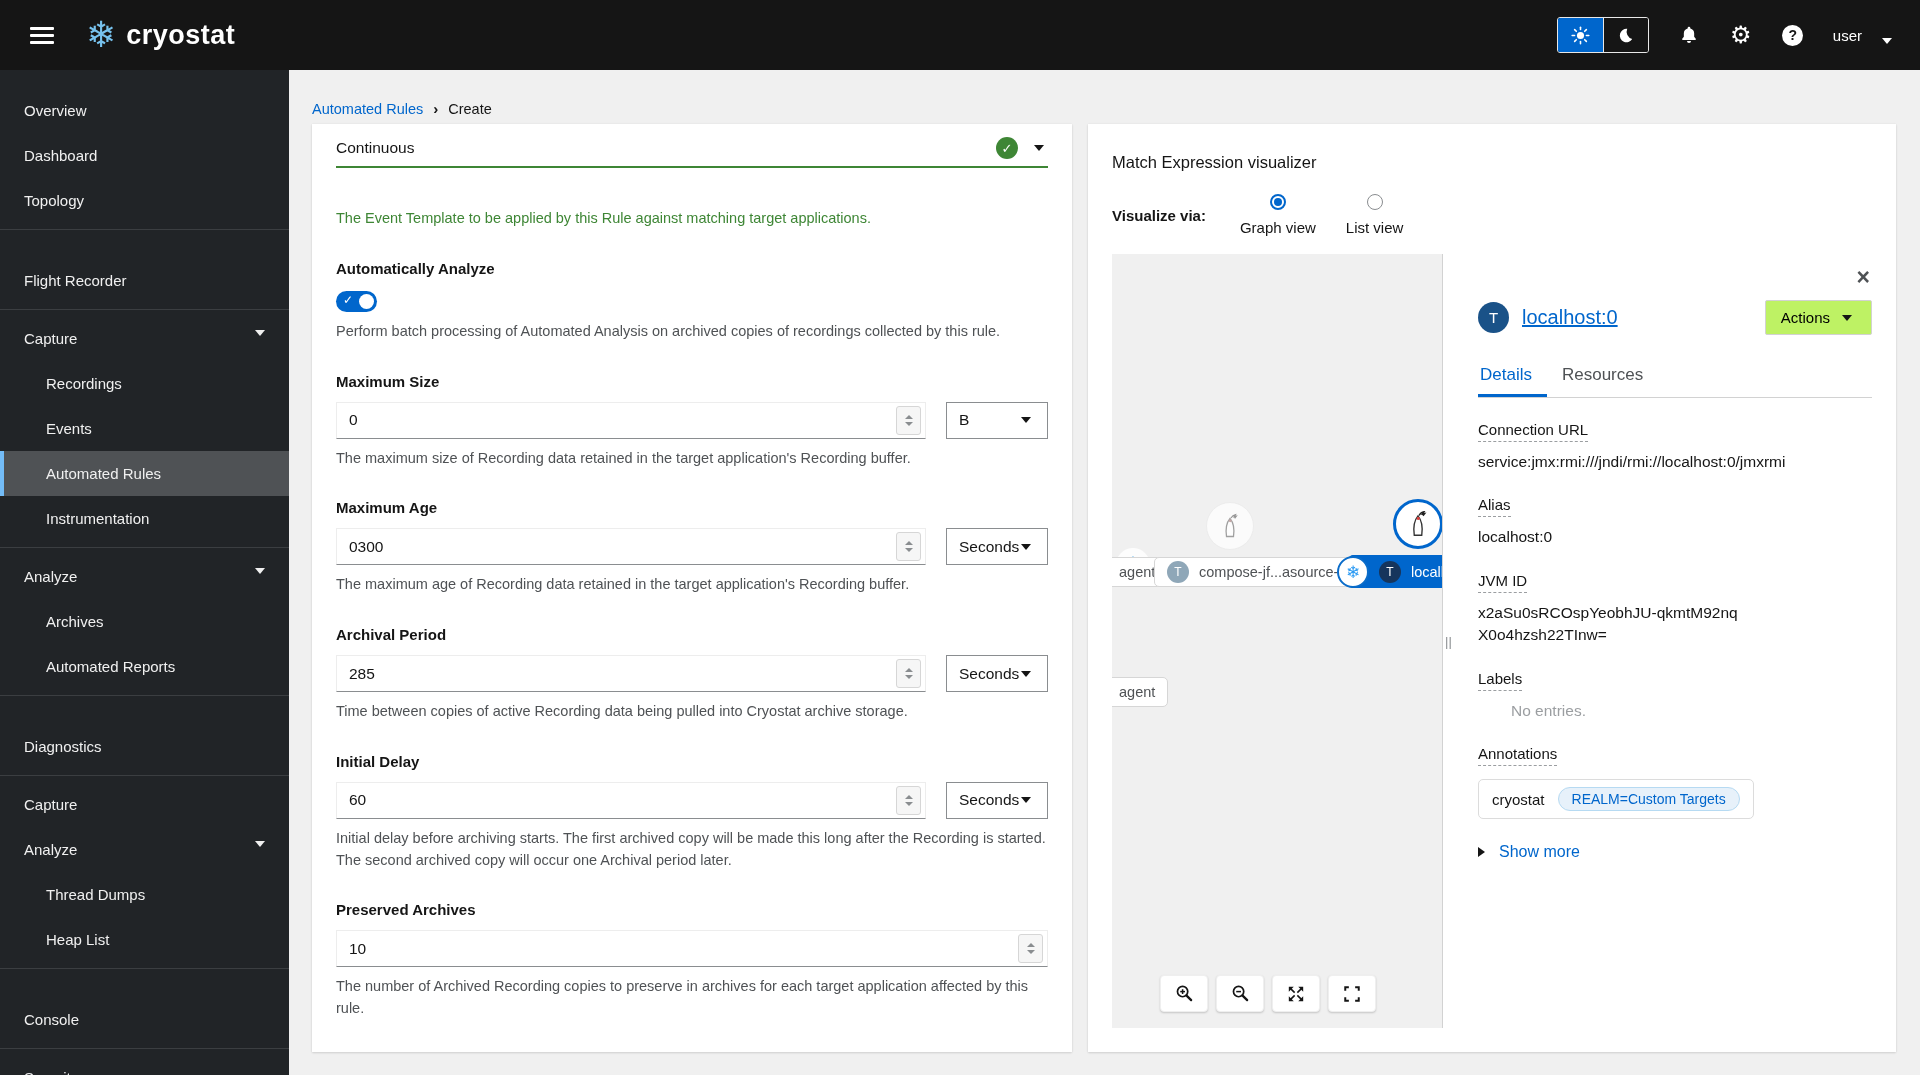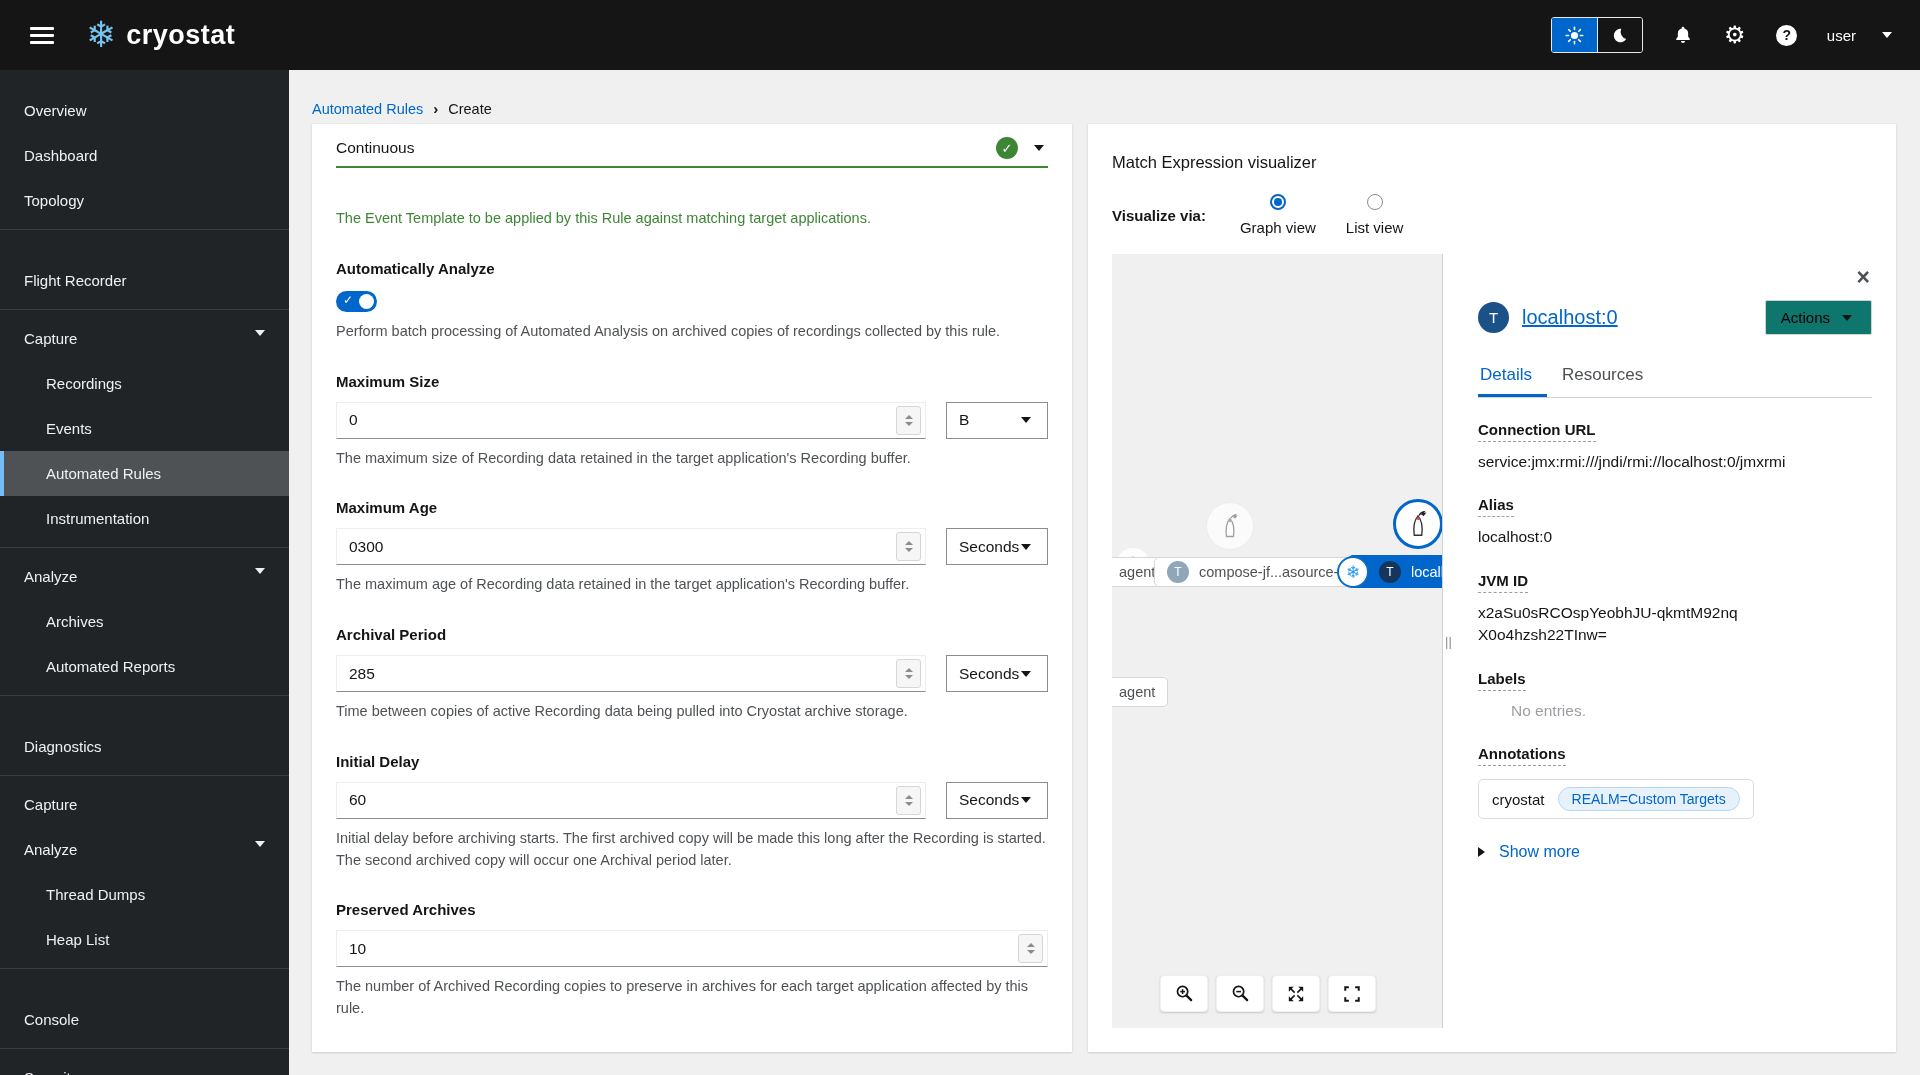--- a/index.html
+++ b/index.html
@@ -17,21 +17,21 @@
   .brand-flake { font-size:36px; color:#77c2ee; line-height:1; }
   .brand-name { color:#fff; font-size:27px; font-weight:bold; letter-spacing:.5px; }
   .mast-right { margin-left:auto; display:flex; align-items:center; gap:28px; }
   .theme-toggle { display:flex; border:1px solid #e8e8e8; border-radius:3px; overflow:hidden; }
   .theme-seg { width:45px; height:34px; display:flex; align-items:center; justify-content:center; }
   .theme-seg.light { background:#0066cc; }
   .theme-seg.dark { background:#151515; border-left:1px solid #e8e8e8; }
   .mast-icon { color:#fff; display:flex; align-items:center; justify-content:center; width:24px; height:24px; }
   .gear-glyph { font-size:24px; color:#fff; line-height:1; }
   .help-circle { width:21px; height:21px; border-radius:50%; background:#fff; color:#151515; font-weight:bold; font-size:14px; display:flex; align-items:center; justify-content:center; }
-  .user-menu { display:flex; align-items:center; gap:26px; color:#fff; font-size:15px; }
+  .user-menu { display:flex; align-items:flex-end; gap:20px; color:#fff; font-size:15px; }
   .caret-down-w { width:0; height:0; border-left:5px solid transparent; border-right:5px solid transparent; border-top:6px solid #fff; }
 
   
   .layout { display:flex; height:1005px; }
   .sidebar { width:289px; background:#212427; color:#f0f0f0; padding-top:18px; flex-shrink:0; overflow:hidden; }
   .nav-item { padding:14px 24px; font-size:15px; display:flex; align-items:flex-start; justify-content:space-between; cursor:pointer; }
   .nav-item.sub { padding-left:46px; }
   .nav-item.current { background:#4f5255; border-left:4px solid #73bcf7; padding-left:42px; }
   .chev-down { width:0; height:0; border-left:5px solid transparent; border-right:5px solid transparent; border-top:6px solid #f0f0f0; }
   .nav-div { border:none; border-top:1px solid #3b3e41; margin:6px 0; }
@@ -94,27 +94,27 @@
   .flake-circle { position:absolute; left:-12px; top:0px; width:32px; height:32px; border-radius:50%; background:#fff; border:2px solid #0a6cc9; color:#2b9af3; font-size:17px; display:flex; align-items:center; justify-content:center; }
   .graph-controls { position:absolute; left:48px; bottom:16px; display:flex; gap:8px; }
   .gc-btn { width:48px; height:37px; background:#fff; border:1px solid #efefef; border-radius:4px; box-shadow:0 1px 2px rgba(0,0,0,.18); display:flex; align-items:center; justify-content:center; cursor:pointer; }
 
   
   .drawer { width:440px; flex-shrink:0; background:#fff; padding:10px 24px 0 22px; position:relative; }
   .drawer-close { position:absolute; top:12px; right:26px; color:#4f5255; font-size:23px; font-weight:bold; cursor:pointer; line-height:1; }
   .drawer-head { display:flex; align-items:center; margin-top:36px; }
   .d-avatar { width:31px; height:31px; border-radius:50%; background:#1a5288; color:#fff; font-size:15px; display:flex; align-items:center; justify-content:center; flex-shrink:0; }
   .d-title { color:#0066cc; font-size:20px; margin-left:13px; flex:1; }
-  .actions-btn { border:1px solid #d2d2d2; background:#0f766e; border-radius:2px; padding:8px 15px; font-size:15px; display:flex; align-items:center; gap:12px; cursor:pointer; font-family:"Liberation Sans",sans-serif; }
+  .actions-btn { border:1px solid #d2d2d2; background:#bef264; border-radius:2px; padding:8px 15px; font-size:15px; display:flex; align-items:center; gap:12px; cursor:pointer; font-family:"Liberation Sans",sans-serif; }
   .tabs { display:flex; border-bottom:1px solid #d2d2d2; margin-top:20px; }
   .tab { padding:10px 15px 9px 15px; font-size:17px; color:#4f5255; cursor:pointer; }
   .tab:first-child { padding-left:2px; }
   .tab.active { color:#0066cc; border-bottom:3px solid #0066cc; }
   .d-field { margin-top:23px; }
-  .d-label { display:inline-block; font-weight:bold; font-size:15px; border-bottom:1px dashed #9b9ea1; padding-bottom:3px; }
+  .d-label { display:inline-block; font-weight:normal; font-size:15px; border-bottom:1px dashed #9b9ea1; padding-bottom:3px; }
   .d-value { margin-top:9px; font-size:15.5px; line-height:1.45; word-break:break-all; max-width:360px; }
   .d-value.muted { color:#9b9ea1;margin-left:33px; }
   .ann-card { margin-top:13px; display:inline-flex; align-items:center; gap:13px; border:1px solid #dcdcdc; border-radius:5px; padding:7px 13px; font-size:15px; }
   .chip { background:#e7f1fa; border:1px solid #b6daf2; color:#0066cc; border-radius:13px; padding:3px 13px; font-size:14px; }
   .show-more { display:flex; align-items:center; gap:14px; margin-top:24px; cursor:pointer; }
   .chev-right { width:0; height:0; border-top:5px solid transparent; border-bottom:5px solid transparent; border-left:7px solid #151515; }
   .show-more a { color:#0066cc; font-size:16px; text-decoration:none; }
 </style>
 </head>
 <body>

